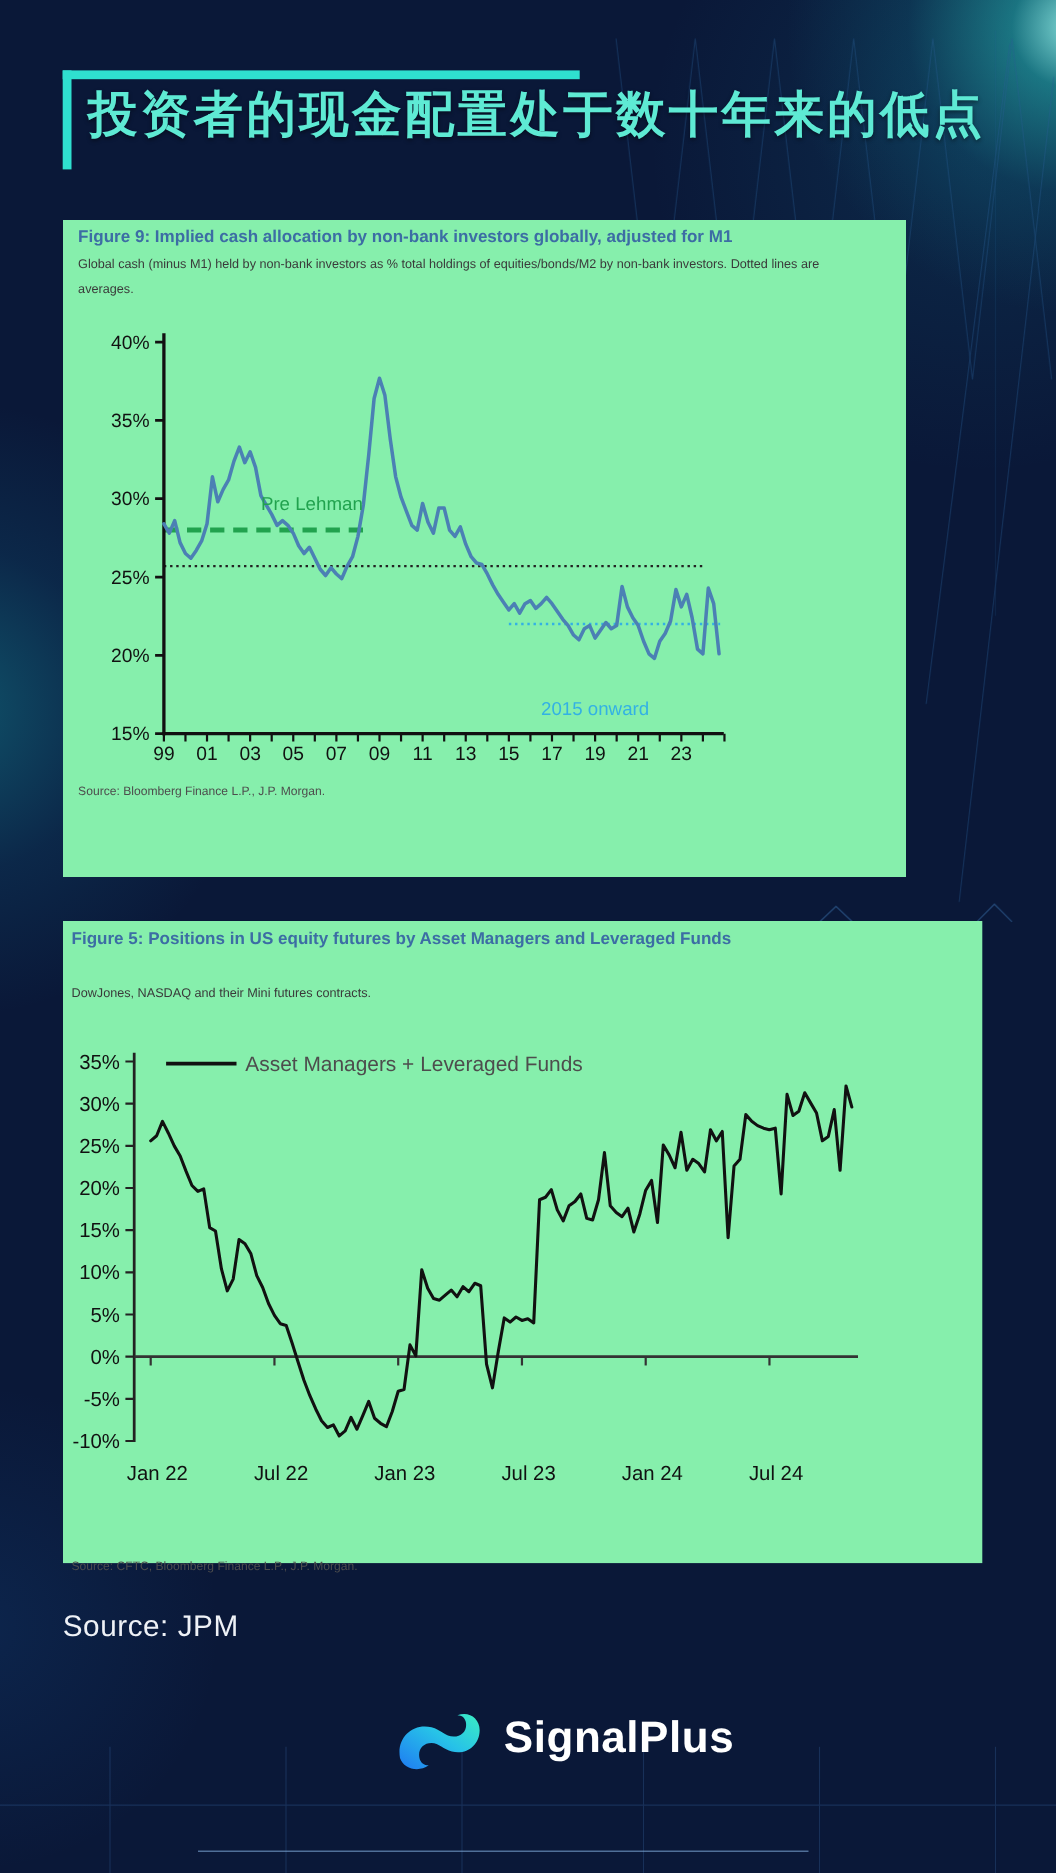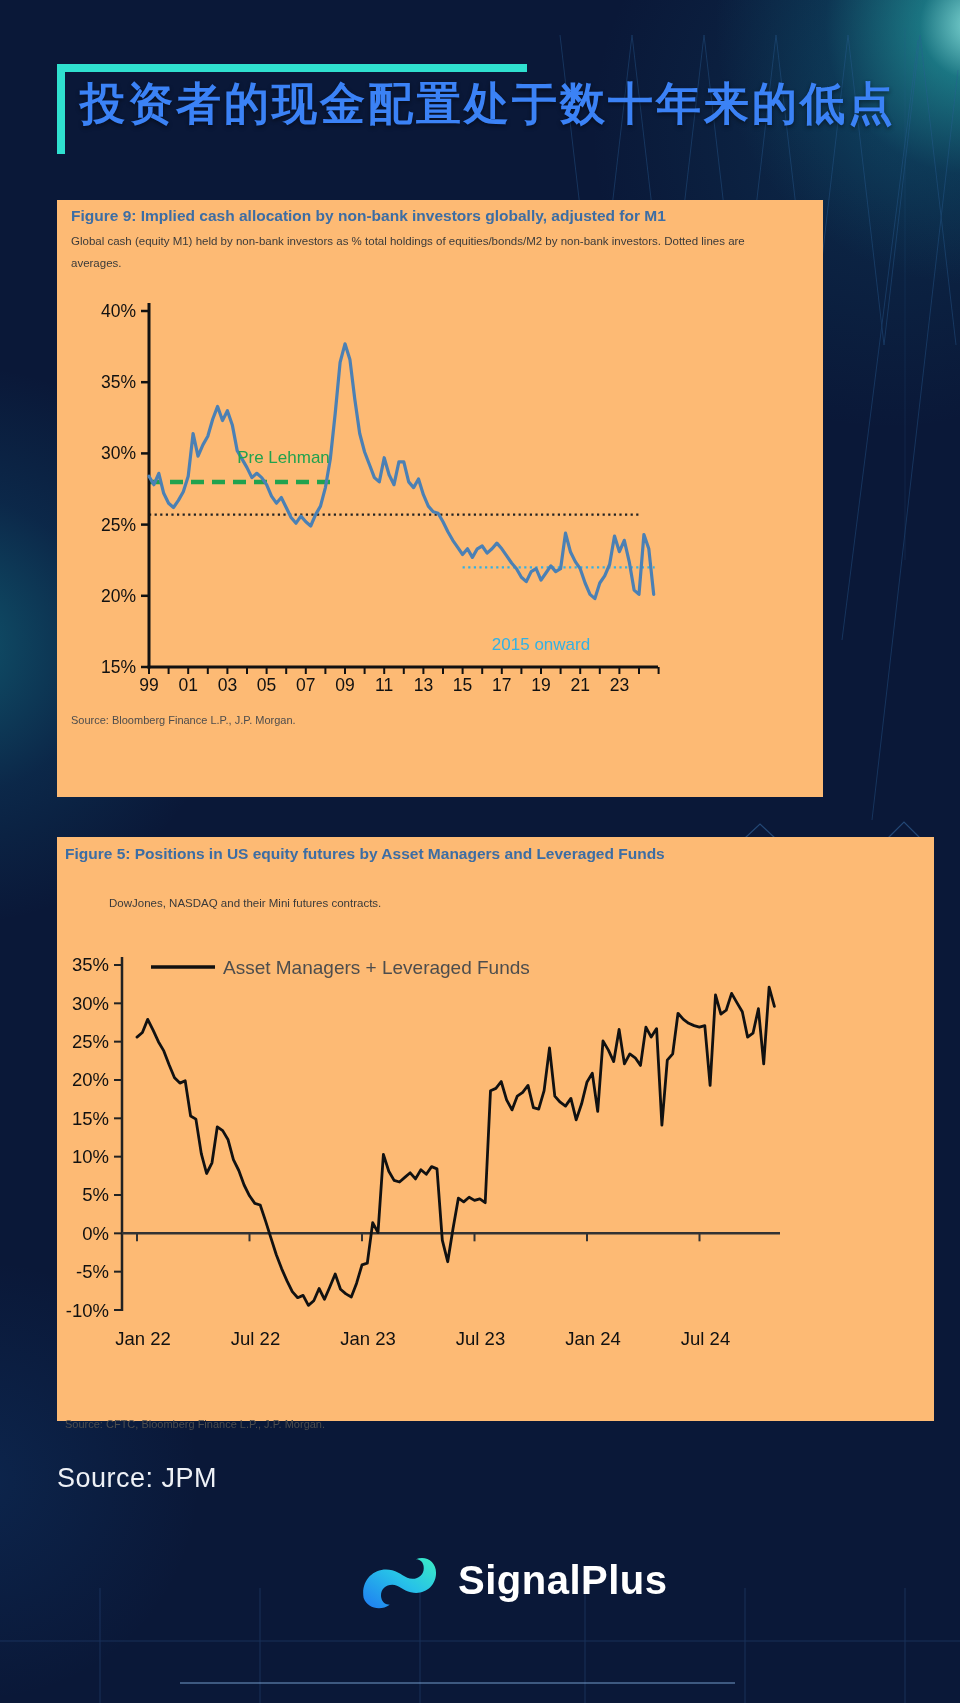--- a/index.html
+++ b/index.html
@@ -15,33 +15,33 @@
       radial-gradient(circle at 890px 130px, rgba(25,140,170,.16), transparent 300px),
       radial-gradient(circle at -45px 645px, rgba(25,180,190,.38), rgba(20,130,170,.15) 150px, transparent 280px),
       radial-gradient(circle at -20px 1480px, rgba(25,110,190,.15), transparent 220px);
   }
   .deco{position:absolute;left:0;top:0;pointer-events:none;}
   
   .accent-top{position:absolute;left:57px;top:64px;width:470px;height:8px;background:#2fe0cf;}
   .accent-left{position:absolute;left:57px;top:64px;width:8px;height:90px;background:#2fe0cf;}
   .page-title{
     position:absolute;left:80px;top:74px;width:860px;
-    font-size:45px;font-weight:bold;color:#3b82f6;letter-spacing:3px;
+    font-size:45px;font-weight:bold;color:#5eead4;letter-spacing:3px;
     text-shadow:0 2px 4px rgba(0,0,0,.45);white-space:nowrap;
   }
   
-  .panel{position:absolute;background:#fdba74;z-index:2;}
+  .panel{position:absolute;background:#86efac;z-index:2;}
   #panel1{left:57px;top:200px;width:766px;height:597px;}
-  #panel2{left:57px;top:837px;width:836px;height:584px;padding-left:41px;}
+  #panel2{left:57px;top:837px;width:836px;height:584px;}
   .fig-title{position:absolute;font-size:15.5px;font-weight:bold;color:#3c6da4;white-space:nowrap;}
   #panel1 .fig-title{left:14px;top:7px;}
   #panel2 .fig-title{left:8px;top:8px;}
   .fig-desc{position:absolute;font-size:11.5px;color:#3a3a3a;white-space:nowrap;}
   #panel1 .d1{left:14px;top:35px;} #panel1 .d2{left:14px;top:57px;}
-  #panel2 .d1{left:8px;top:38px;}  #panel2 .d2{left:8px;top:60px;margin-left:44px;}
+  #panel2 .d1{left:8px;top:38px;}  #panel2 .d2{left:8px;top:60px;}
   .fig-source{position:absolute;font-size:11px;color:#4d4d4d;white-space:nowrap;}
   #panel1 .fig-source{left:14px;top:514px;}
   #panel2 .fig-source{left:8px;top:560px;margin-top:21px;}
   .chart-wrap{position:absolute;text-align:center;}
   #f9wrap{left:22px;top:92px;width:710px;height:412px;}
   #f5wrap{left:8px;top:104px;width:820px;height:440px;}
   
   .source-jpm{position:absolute;left:57px;top:1463px;font-size:27px;color:#eef1f6;letter-spacing:.5px;text-align:right;}
   .logo-row{position:absolute;left:0;top:1548px;width:960px;height:80px;margin-left:38px;}
   .logo-mark{position:absolute;left:318px;top:8px;width:86px;height:64px;}
@@ -74,21 +74,21 @@
   </g>
   <line x1="180" y1="1683" x2="735" y2="1683" stroke="#7fa9d8" stroke-width="1.4" opacity="0.6"></line>
 </svg>
 
 <div class="accent-top"></div>
 <div class="accent-left"></div>
 <div class="page-title">投资者的现金配置处于数十年来的低点</div>
 
 <div class="panel" id="panel1">
   <div class="fig-title">Figure 9: Implied cash allocation by non-bank investors globally, adjusted for M1</div>
-  <div class="fig-desc d1">Global cash (equity M1) held by non-bank investors as % total holdings of equities/bonds/M2 by non-bank investors. Dotted lines are</div>
+  <div class="fig-desc d1">Global cash (minus M1) held by non-bank investors as % total holdings of equities/bonds/M2 by non-bank investors. Dotted lines are</div>
   <div class="fig-desc d2">averages.</div>
   <div class="chart-wrap" id="f9wrap"><svg width="710" height="412" viewBox="0 0 710 412">
         <line x1="70" y1="189.88" x2="258.15999999999826" y2="189.88" stroke="#21a24e" stroke-width="4.5" stroke-dasharray="13 8"></line>
         <line x1="70" y1="222.632" x2="560" y2="222.632" stroke="#222222" stroke-width="2.2" stroke-dasharray="2.2 3.4"></line>
         <line x1="383.6" y1="275.32" x2="575.6799999999992" y2="275.32" stroke="#33b1e4" stroke-width="2.2" stroke-dasharray="2.2 3.4"></line>
         <line x1="70" y1="11" x2="70" y2="376.5" stroke="#111" stroke-width="3"></line>
         <line x1="68.5" y1="375" x2="579" y2="375" stroke="#111" stroke-width="3"></line>
         <line x1="62" y1="19" x2="70" y2="19" stroke="#111" stroke-width="2.5"></line>
         <text x="57" y="25" fill="#111" text-anchor="end" font-size="17.5">40%</text>
         <line x1="62" y1="90.19999999999999" x2="70" y2="90.19999999999999" stroke="#111" stroke-width="2.5"></line>

